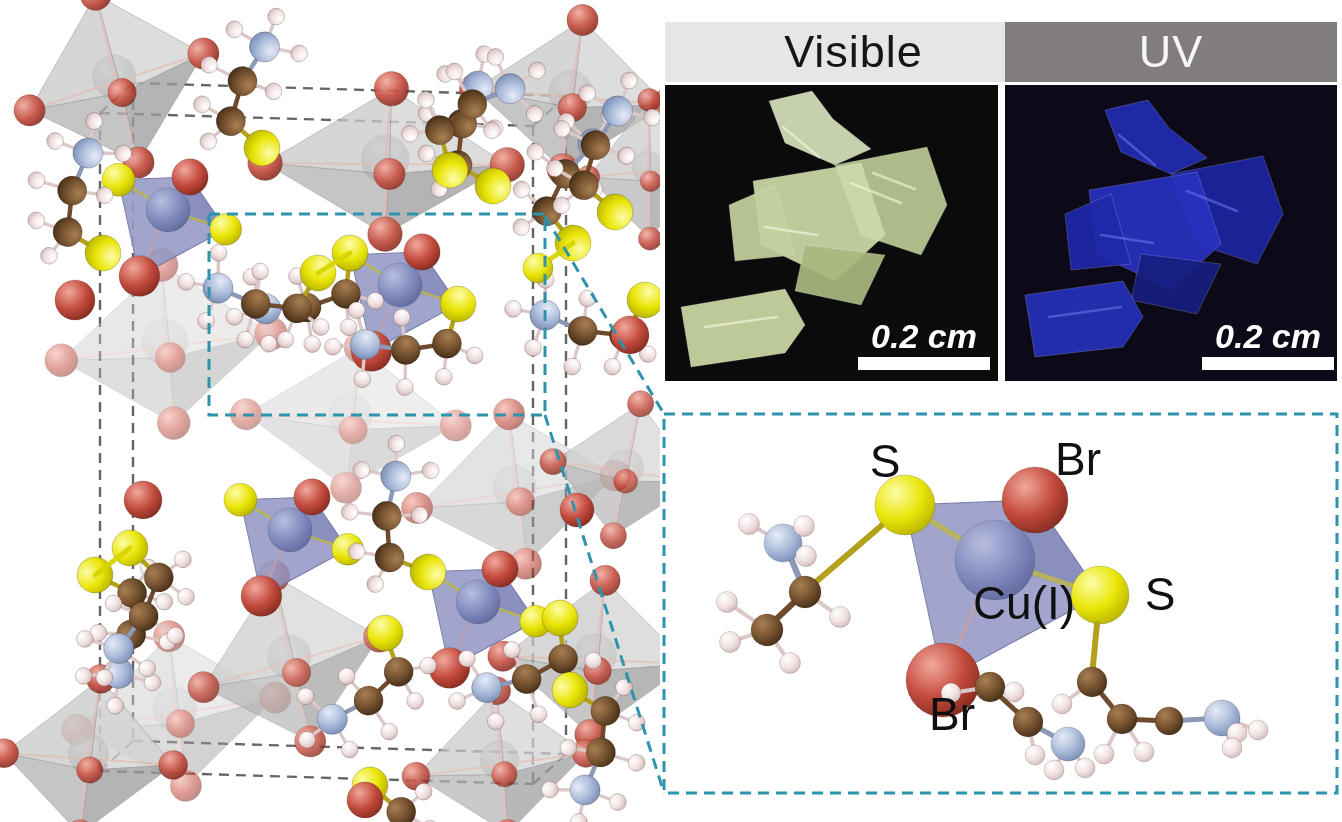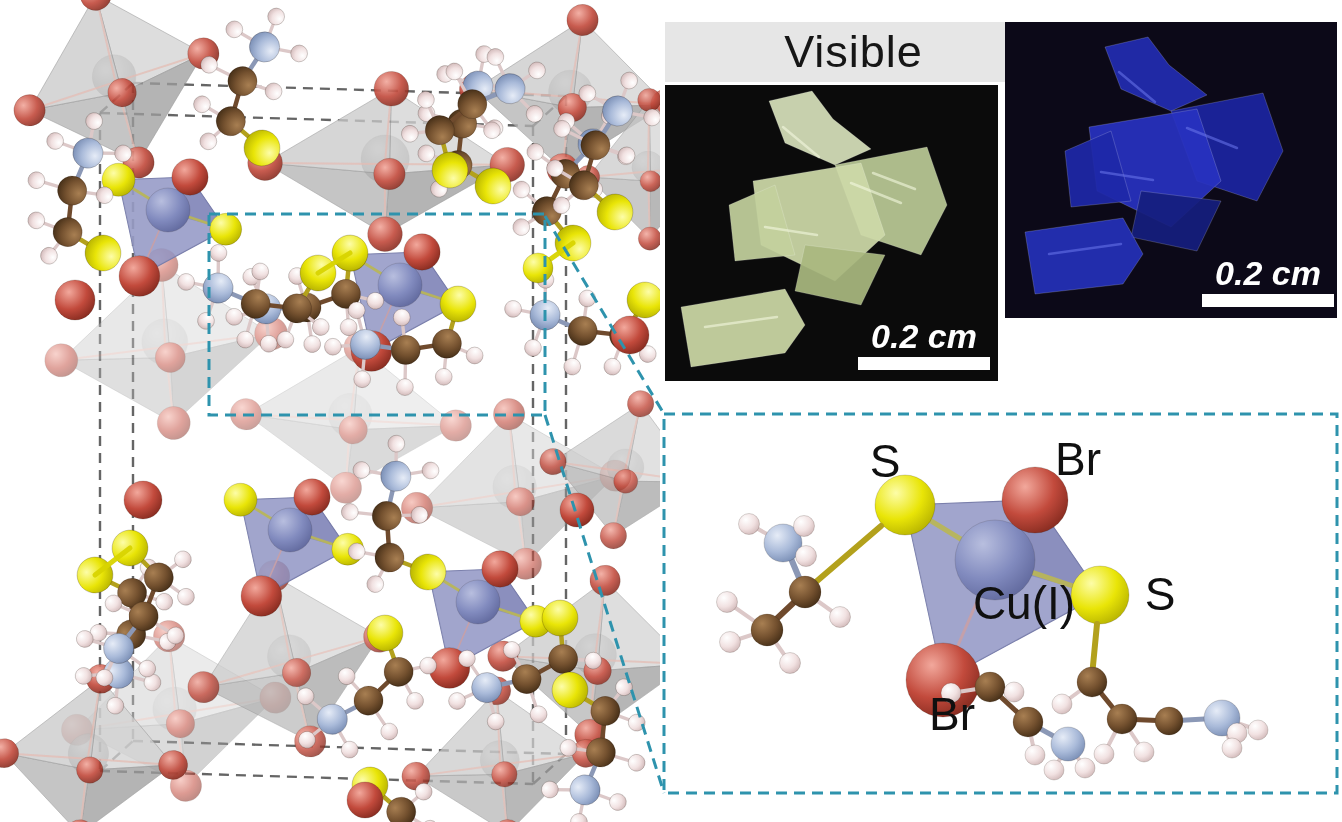--- a/index.html
+++ b/index.html
@@ -759,20 +759,23 @@
         <line x1="100" y1="142" x2="152" y2="150" stroke="#f4f8e0" stroke-width="2.5" stroke-linecap="round" stroke-opacity="0.6"></line>
         <line x1="40" y1="242" x2="112" y2="232" stroke="#f4f8e0" stroke-width="2.5" stroke-linecap="round" stroke-opacity="0.6"></line>
         <line x1="208" y1="88" x2="250" y2="104" stroke="#f4f8e0" stroke-width="2.5" stroke-linecap="round" stroke-opacity="0.6"></line>
         <rect x="193" y="272" width="132" height="13" fill="#ffffff"></rect>
         <text x="259" y="263" text-anchor="middle" font-size="34" font-weight="600" fill="#ffffff">0.2 cm</text>
       </svg>
   </div>
 </div>
 
 <div class="pp" id="uv-panel" style="left:1005px;width:332px">
+  <div class="ph" id="uv-header" style="background: rgb(129, 125, 125); color: rgb(246, 246, 246);">
+    <span>UV</span>
+  </div>
   <div class="pb">
     <svg id="uv-svg" width="332" height="296" viewBox="0 0 332 296">
         <rect x="0" y="0" width="332" height="296" fill="#0c0918"></rect>
         <polygon points="100,25 143,15 164,43 202,73 166,89 116,67" fill="#222cb0" fill-opacity="0.93" stroke="rgba(255,255,255,.18)" stroke-width="1"></polygon>
         <polygon points="166,89 258,71 278,129 252,179 192,159" fill="#1c25a0" fill-opacity="0.93" stroke="rgba(255,255,255,.18)" stroke-width="1"></polygon>
         <polygon points="84,105 192,87 216,159 166,205 92,169" fill="#2832c0" fill-opacity="0.93" stroke="rgba(255,255,255,.18)" stroke-width="1"></polygon>
         <polygon points="60,129 106,109 126,179 66,185" fill="#1e28a8" fill-opacity="0.93" stroke="rgba(255,255,255,.18)" stroke-width="1"></polygon>
         <polygon points="136,169 216,179 192,229 126,215" fill="#161e7e" fill-opacity="0.93" stroke="rgba(255,255,255,.18)" stroke-width="1"></polygon>
         <polygon points="20,210 118,196 138,232 118,262 30,272" fill="#2530b8" fill-opacity="0.93" stroke="rgba(255,255,255,.18)" stroke-width="1"></polygon>
         <line x1="114" y1="50" x2="150" y2="80" stroke="#6672e8" stroke-width="2.5" stroke-linecap="round" stroke-opacity="0.6"></line>

